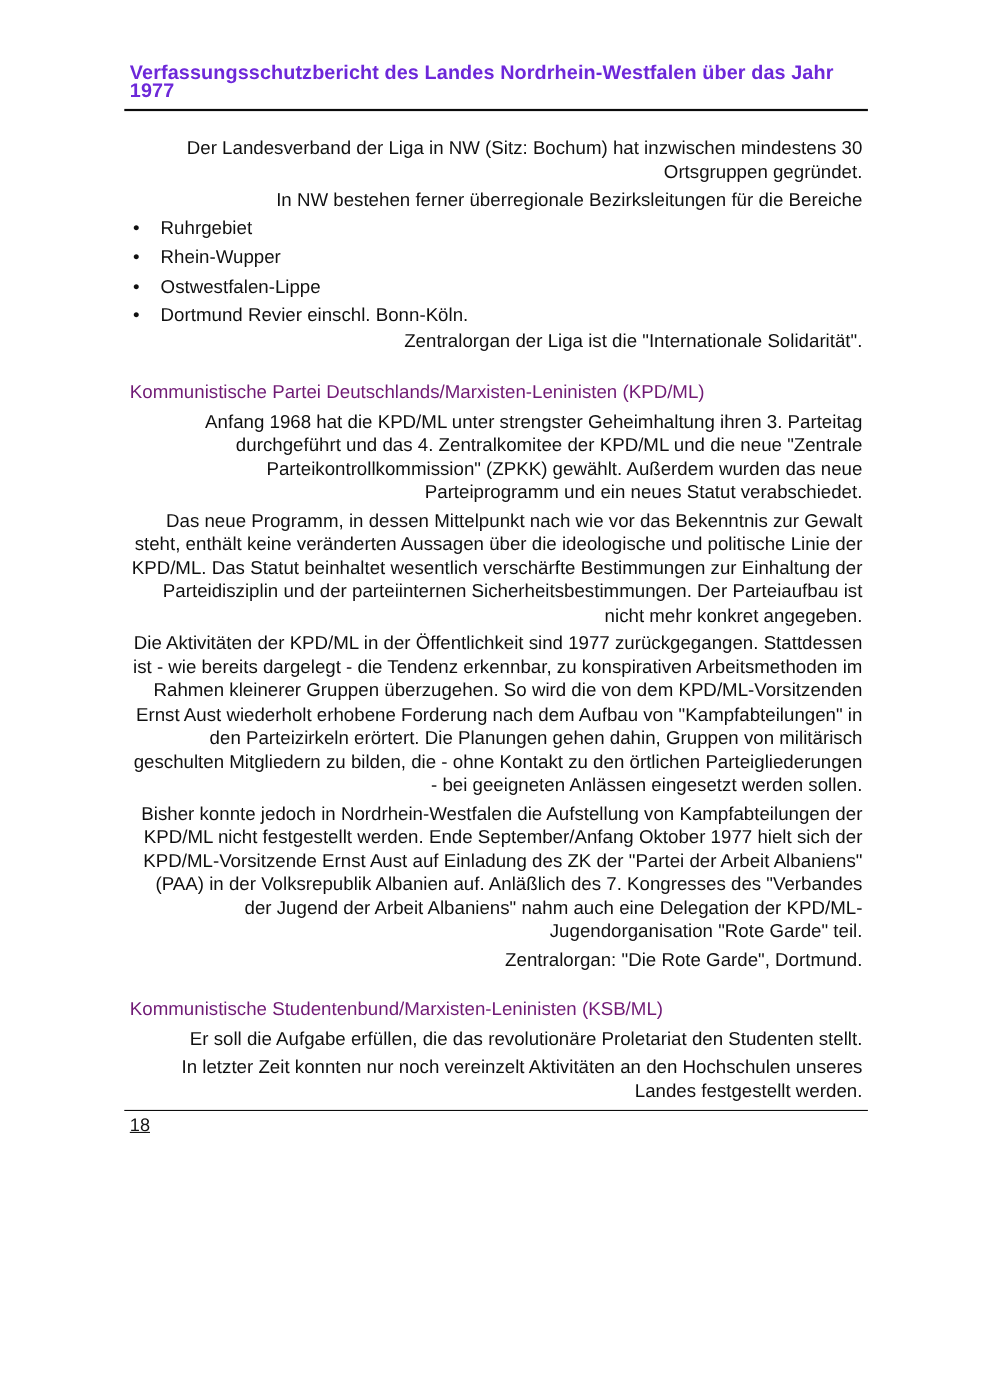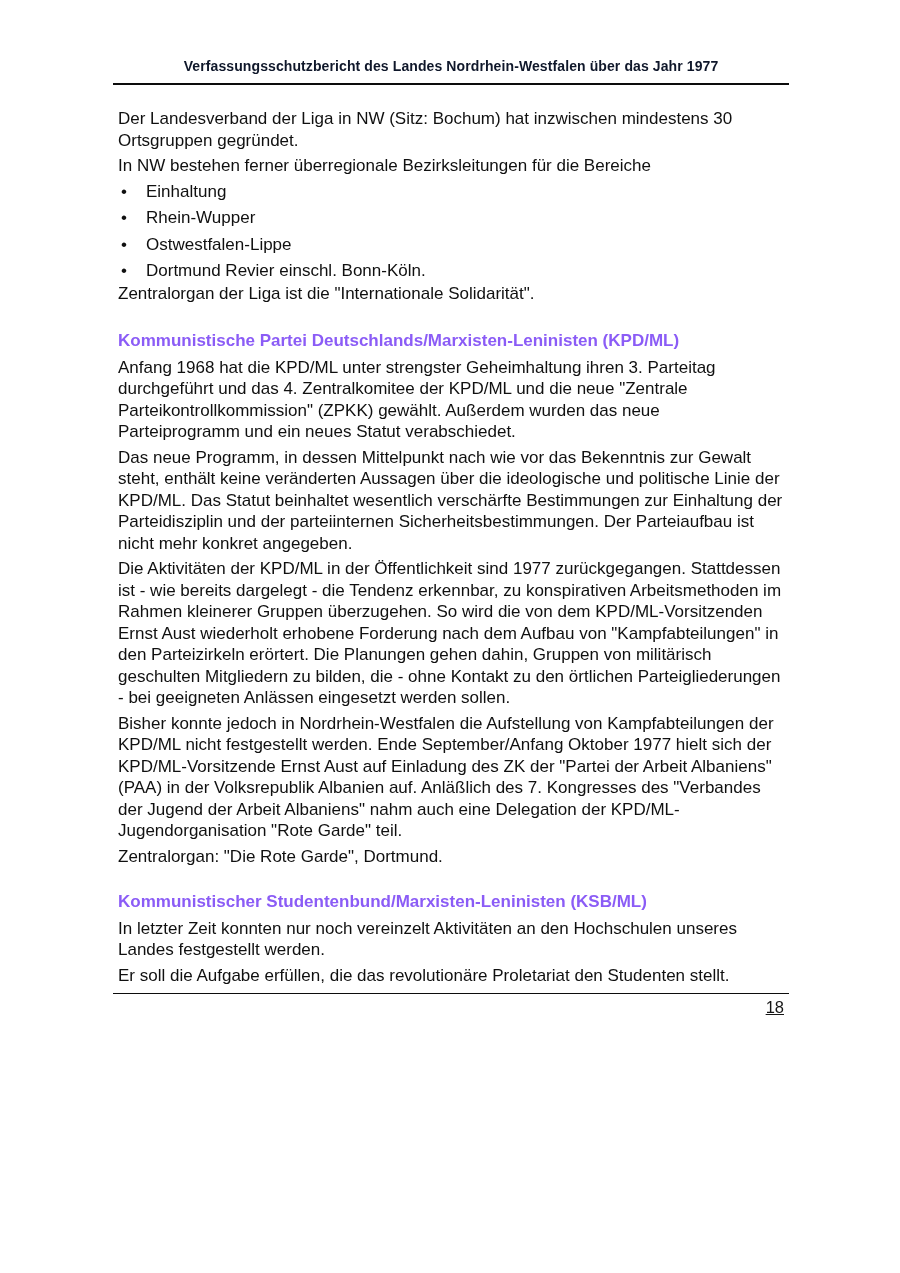--- a/index.html
+++ b/index.html
@@ -17,54 +17,54 @@
   }
   .page {
     box-sizing: border-box;
     width: 900px;
     height: 1273px;
     padding: 58px 116px 0 118px;
     background: #ffffff;
   }
   
   .doc-header-title {
-    text-align: center;
-    font-size: 14px;
+    font-size: 18px;
     font-weight: bold;
     line-height: 16px;
     letter-spacing: 0.1px;
-    color: #0f172a;
+    color: #6d28d9;
   }
   .rule {
     border: none;
     border-top: 2px solid #0c0c0c;
     height: 0;
     margin: 9px -5px 0 -5px; 
   }
   
   .content {
     margin-top: 23px;
     font-size: 17px;
     line-height: 21.5px;
   }
   .content p {
     margin: 4px 0 0 0;
+    text-align: right;
   }
   .content p.first {
     margin-top: 0;
   }
   .content p.tight {
     margin-top: 1px;
   }
   .content h2 {
     font-size: 17px;
     line-height: 21.5px;
-    font-weight: bold;
+    font-weight: normal;
     margin: 26px 0 0 0;
-    color: #8b5cf6;
+    color: #701a75;
   }
   .content h2 + p {
     margin-top: 5px;
   }
   .content h2.sect-2, .content h2.sect-3 {
     margin-top: 24px;
   }
   ul.bullet-list {
     list-style: none;
     margin: 4px 0 0 0;
@@ -85,21 +85,21 @@
     top: 0;
     font-size: 17px;
   }
   
   .footer-rule {
     margin-top: 7px;
     border-top-width: 1.5px;
   }
   .page-number {
     margin-top: 3px;
-    text-align: right;
+    text-align: left;
     font-size: 16.5px;
     line-height: 20px;
     color: #151515;
     text-decoration: underline;
   }
 </style>
 </head>
 <body>
 
 <div class="page">
@@ -110,21 +110,21 @@
   </header>
 
   <main class="content">
 
     <p class="first">Der Landesverband der Liga in NW (Sitz: Bochum) hat inzwischen mindestens 30 Ortsgruppen gegründet.</p>
     <p>In NW bestehen ferner überregionale Bezirksleitungen für die Bereiche</p>
 
     <ul class="bullet-list">
       <li>
         <span class="bullet">•</span>
-        <span>Einhaltung</span>
+        <span>Ruhrgebiet</span>
       </li>
       <li>
         <span class="bullet">•</span>
         <span>Rhein-Wupper</span>
       </li>
       <li>
         <span class="bullet">•</span>
         <span>Ostwestfalen-Lippe</span>
       </li>
       <li>
@@ -136,23 +136,23 @@
     <p class="tight">Zentralorgan der Liga ist die "Internationale Solidarität".</p>
 
     <h2 class="sect-1">Kommunistische Partei Deutschlands/Marxisten-Leninisten (KPD/ML)</h2>
     <p>Anfang 1968 hat die KPD/ML unter strengster Geheimhaltung ihren 3. Parteitag durchgeführt und das 4. Zentralkomitee der KPD/ML und die neue "Zentrale Parteikontrollkommission" (ZPKK) gewählt. Außerdem wurden das neue Parteiprogramm und ein neues Statut verabschiedet.</p>
     <p>Das neue Programm, in dessen Mittelpunkt nach wie vor das Bekenntnis zur Gewalt steht, enthält keine veränderten Aussagen über die ideologische und politische Linie der KPD/ML. Das Statut beinhaltet wesentlich verschärfte Bestimmungen zur Einhaltung der Parteidisziplin und der parteiinternen Sicherheitsbestimmungen. Der Parteiaufbau ist nicht mehr konkret angegeben.</p>
     <p>Die Aktivitäten der KPD/ML in der Öffentlichkeit sind 1977 zurückgegangen. Stattdessen ist - wie bereits dargelegt - die Tendenz erkennbar, zu konspirativen Arbeitsmethoden im Rahmen kleinerer Gruppen überzugehen. So wird die von dem KPD/ML-Vorsitzenden Ernst Aust wiederholt erhobene Forderung nach dem Aufbau von "Kampfabteilungen" in den Parteizirkeln erörtert. Die Planungen gehen dahin, Gruppen von militärisch geschulten Mitgliedern zu bilden, die - ohne Kontakt zu den örtlichen Parteigliederungen - bei geeigneten Anlässen eingesetzt werden sollen.</p>
     <p>Bisher konnte jedoch in Nordrhein-Westfalen die Aufstellung von Kampfabteilungen der KPD/ML nicht festgestellt werden. Ende September/Anfang Oktober 1977 hielt sich der KPD/ML-Vorsitzende Ernst Aust auf Einladung des ZK der "Partei der Arbeit Albaniens" (PAA) in der Volksrepublik Albanien auf. Anläßlich des 7. Kongresses des "Verbandes der Jugend der Arbeit Albaniens" nahm auch eine Delegation der KPD/ML-Jugendorganisation "Rote Garde" teil.</p>
 
     <p>Zentralorgan: "Die Rote Garde", Dortmund.</p>
 
-    <h2 class="sect-3">Kommunistischer Studentenbund/Marxisten-Leninisten (KSB/ML)</h2>
+    <h2 class="sect-3">Kommunistische Studentenbund/Marxisten-Leninisten (KSB/ML)</h2>
+    <p>Er soll die Aufgabe erfüllen, die das revolutionäre Proletariat den Studenten stellt.</p>
     <p>In letzter Zeit konnten nur noch vereinzelt Aktivitäten an den Hochschulen unseres Landes festgestellt werden.</p>
-    <p>Er soll die Aufgabe erfüllen, die das revolutionäre Proletariat den Studenten stellt.</p>
 
   </main>
 
   <footer>
     <hr class="rule footer-rule">
     <div class="page-number">18</div>
   </footer>
 
 </div>
 

